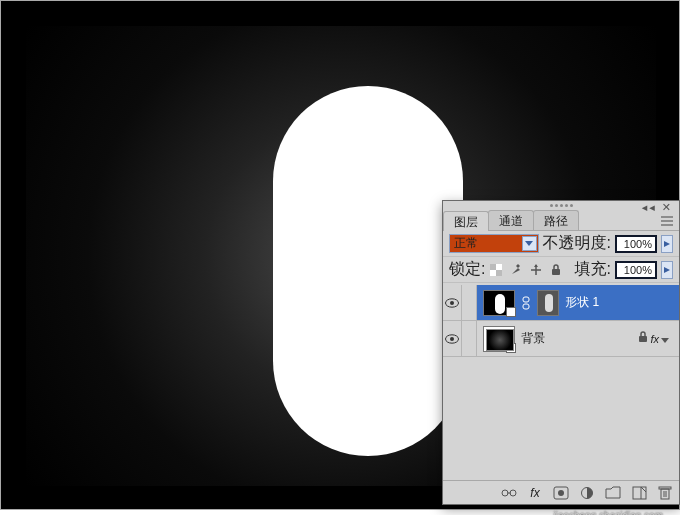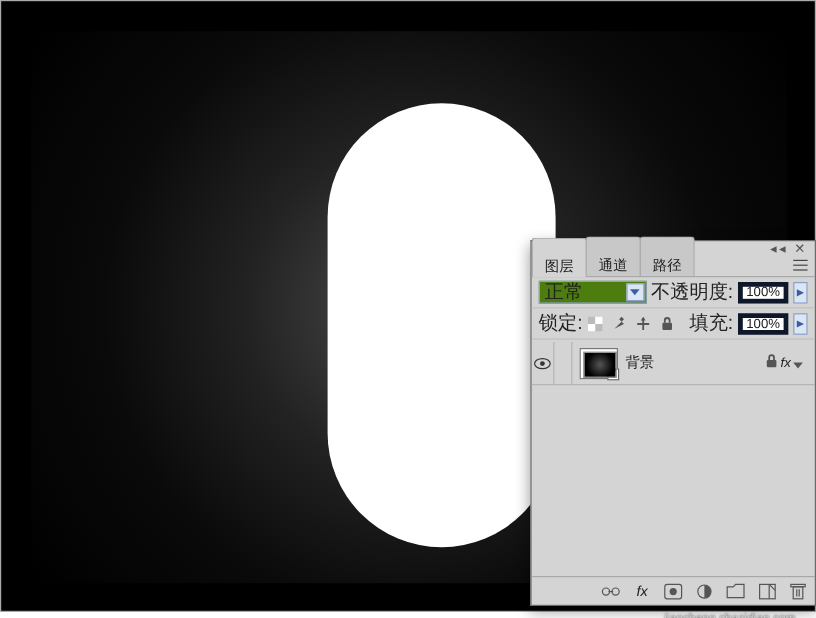--- a/index.html
+++ b/index.html
@@ -9,30 +9,30 @@
   .capsule { position: absolute; left: 247px; top: 60px; width: 190px; height: 370px; background: #fff; border-radius: 95px; }
   .watermark-brand { position: absolute; right: 16px; bottom: 1px; color: #eee; font-size: 16px; letter-spacing: 5px; font-weight: 700; text-shadow: 0 0 2px #000; }
   .watermark-url { position: absolute; right: 16px; bottom: -12px; color: #ddd; font-size: 10px; text-shadow: 0 0 2px #000; opacity: .85; }
 
   
   .panel { position: absolute; right: 0; top: 200px; width: 238px; height: 305px; background: #d4d4d4; border: 1px solid #6a6a6a; box-shadow: 0 4px 12px rgba(0,0,0,.4); font-size: 12px; color: #222; }
   .panel-drag { width: 100%; height: 8px; display: flex; align-items: center; justify-content: center; gap: 2px; }
   .panel-drag span { width: 3px; height: 3px; background: #888; border-radius: 50%; }
   .mini-btns { position: absolute; right: 6px; top: 0; font-size: 11px; color: #555; letter-spacing: 2px; }
   .tabs { display: flex; border-bottom: 1px solid #a8a8a8; height: 22px; align-items: flex-end; }
-  .tab { padding: 16px 10px 2px 10px; border: 1px solid #a8a8a8; border-bottom: none; margin-right: -1px; background: #c8c8c8; border-radius: 3px 3px 0 0; line-height: 14px; }
+  .tab { padding: 3px 10px 2px 10px; border: 1px solid #a8a8a8; border-bottom: none; margin-right: -1px; background: #c8c8c8; border-radius: 3px 3px 0 0; line-height: 14px; }
   .tab.active { background: #d4d4d4; position: relative; top: 1px; }
   .tab-menu { margin-left: auto; padding: 4px 6px; font-size: 13px; color: #444; }
   .tab-menu svg { display: block; }
 
   .row { display: flex; align-items: center; height: 26px; padding: 0 6px; border-bottom: 1px solid #c0c0c0; gap: 4px; }
-  .blend-select { flex: 1; height: 19px; border: 1px solid #8aa0c4; background: #4d7c0f; display: flex; align-items: center; justify-content: space-between; padding: 0 4px; font-size: 16px; }
+  .blend-select { flex: 1; height: 19px; border: 1px solid #8aa0c4; background: #c2410c; display: flex; align-items: center; justify-content: space-between; padding: 0 4px; font-size: 12px; }
   .blend-select .arrow { width: 15px; height: 15px; background: #dbe5f5; border: 1px solid #8aa0c4; display: flex; align-items: center; justify-content: center; margin-right: -3px; }
   .prop-label { font-size: 16px; white-space: nowrap; }
-  .num-input { width: 42px; height: 18px; border: 4px solid #0f172a; background: #fff; padding: 0 3px 0 3px; display: flex; align-items: center; justify-content: flex-end; font-size: 11px; }
+  .num-input { width: 42px; height: 18px; border: 2px solid #0f172a; background: #fff; padding: 0 3px 0 3px; display: flex; align-items: center; justify-content: flex-end; font-size: 11px; }
   .slide-btn { width: 12px; height: 18px; border: 1px solid #8aa0c4; background: #dbe5f5; display: flex; align-items: center; justify-content: center; }
 
   .lock-icons { display: flex; gap: 6px; align-items: center; }
   .lk-ic { width: 14px; height: 14px; display: flex; align-items: center; justify-content: center; }
   .layer { display: flex; align-items: center; height: 36px; border-bottom: 1px solid #b5b5b5; }
   .layer .eye { width: 22px; height: 100%; border-right: 1px solid #b5b5b5; display: flex; align-items: center; justify-content: center; }
   .layer .eye svg { width: 14px; height: 10px; }
   .layer .link { width: 18px; height: 100%; border-right: 1px solid #b5b5b5; }
   .layer .thumb-wrap { display: flex; align-items: center; padding: 0 6px; gap: 6px; width: 100%; height: 100%; }
   .thumb { width: 32px; height: 26px; border: 1px solid #777; background: #fff; position: relative; }
@@ -144,20 +144,42 @@
       </div>
     <div class="slide-btn">
         <svg width="6" height="6">
           <polygon points="0,0 6,3 0,6" fill="#3a5fa0"></polygon>
         </svg>
       </div>
   </div>
 
   <div class="layers-body">
 
+    <div class="layer selected">
+      <div class="eye">
+        <svg viewBox="0 0 14 10">
+            <ellipse cx="7" cy="5" rx="6.5" ry="4.2" fill="none" stroke="#333"></ellipse>
+            <circle cx="7" cy="5" r="2" fill="#333"></circle>
+          </svg>
+      </div>
+      <div class="link"></div>
+      <div class="thumb-wrap">
+        <div class="thumb shape">
+            <div class="sub-badge"></div>
+          </div>
+        <div class="link-icon">
+            <svg width="8" height="14">
+              <rect x="1" y="1" width="6" height="5" rx="2" fill="none" stroke="#fff"></rect>
+              <rect x="1" y="8" width="6" height="5" rx="2" fill="none" stroke="#fff"></rect>
+            </svg>
+          </div>
+        <div class="thumb mask"></div>
+        <span>形状 1</span>
+      </div>
+    </div>
 
     <div class="layer">
       <div class="eye">
         <svg viewBox="0 0 14 10">
             <ellipse cx="7" cy="5" rx="6.5" ry="4.2" fill="none" stroke="#333"></ellipse>
             <circle cx="7" cy="5" r="2" fill="#333"></circle>
           </svg>
       </div>
       <div class="link"></div>
       <div class="thumb-wrap">

